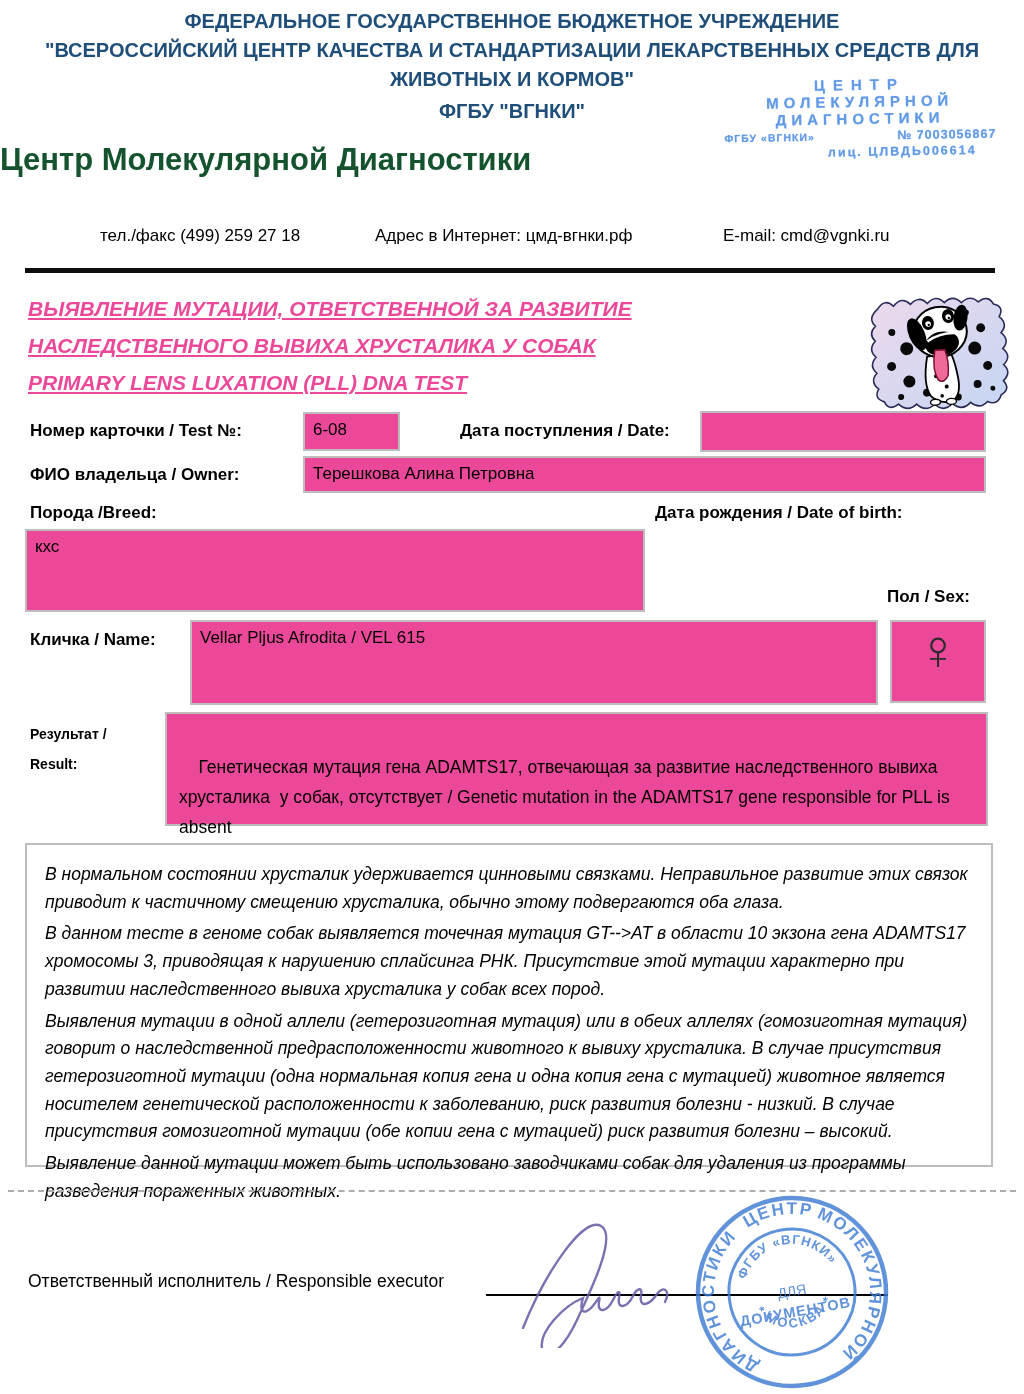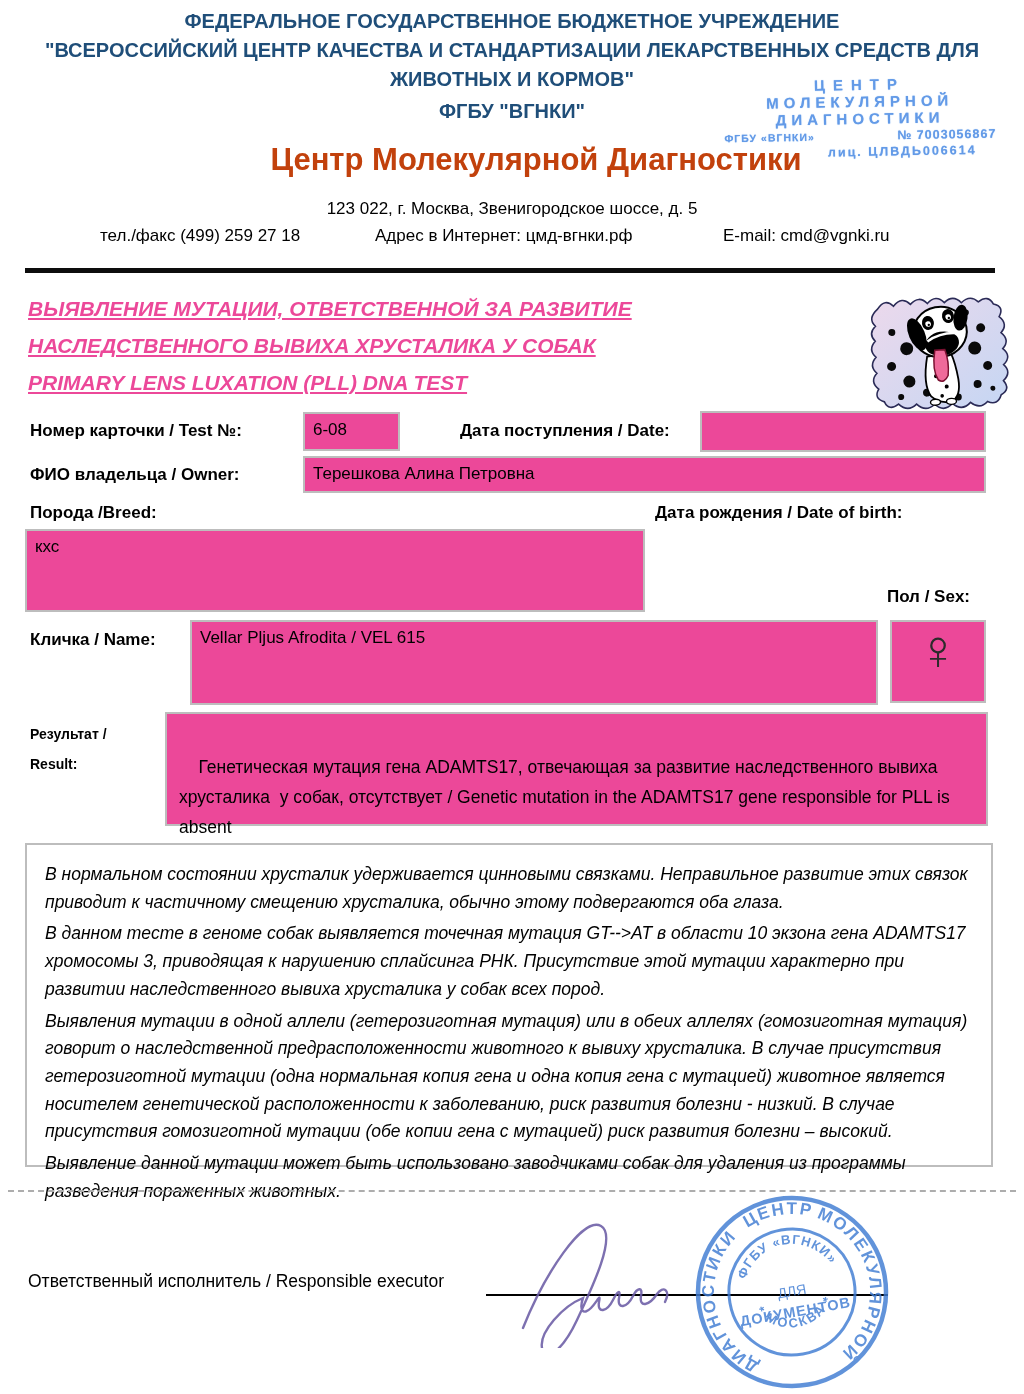--- a/index.html
+++ b/index.html
@@ -2,21 +2,21 @@
 <html><head>
 <meta charset="utf-8">
 <style>
   html,body{margin:0;padding:0;background:#fff;}
   .page{position:relative;width:1024px;height:1394px;background:#fff;
         font-family:"Liberation Sans",sans-serif;color:#000;overflow:hidden;}
   .abs{position:absolute;}
 
   
   .h-org{left:0;right:0;text-align:center;font-weight:bold;font-size:20px;color:#1F4E79;}
-  .h-name{left:0;right:0;text-align:center;font-weight:bold;font-size:31px;color:#c2410c;margin-left:48px;}
+  .h-name{left:0;right:0;text-align:left;font-weight:bold;font-size:31px;color:#14532d;}
   .h-addr{left:0;right:0;text-align:center;font-size:17px;color:#000;}
   .h-contact{font-size:17px;color:#000;}
 
   .corner-stamp{right:28px;top:76px;width:272px;color:#4e8de4;font-weight:bold;
                 opacity:.88;transform:rotate(-1deg);text-shadow:0 0 1px #7fb0ef;}
   .cs1{font-size:15px;letter-spacing:8px;text-align:center;}
   .cs2{font-size:15px;letter-spacing:5px;text-align:center;}
   .cs4{display:flex;justify-content:space-between;align-items:baseline;margin-top:2px;}
   .cs4a{font-size:10.5px;letter-spacing:1px;}
   .cs4b{font-size:12.5px;letter-spacing:1px;}
@@ -59,21 +59,20 @@
     <div class="cs2">МОЛЕКУЛЯРНОЙ</div>
     <div class="cs2">ДИАГНОСТИКИ</div>
     <div class="cs4">
       <span class="cs4a">ФГБУ «ВГНКИ»</span>
       <span class="cs4b">№ 7003056867</span>
     </div>
     <div class="cs5">лиц. ЦЛВДЬ006614</div>
   </div>
 
   <div class="abs h-name" style="top:142px">Центр Молекулярной Диагностики</div>
-  <div class="abs h-addr" style="top:199px">123 022, г. Москва, Звенигородское шоссе, д. 5</div>
   <div class="abs h-contact" style="left:100px;top:226px">тел./факс (499) 259 27 18</div>
   <div class="abs h-contact" style="left:375px;top:226px">Адрес в Интернет: цмд-вгнки.рф</div>
   <div class="abs h-contact" style="left:723px;top:226px">E-mail: cmd@vgnki.ru</div>
 
   <div class="abs rule"></div>
 
   <div class="abs t-title" style="top:297px">ВЫЯВЛЕНИЕ МУТАЦИИ, ОТВЕТСТВЕННОЙ ЗА РАЗВИТИЕ</div>
   <div class="abs t-title" style="top:334px">НАСЛЕДСТВЕННОГО ВЫВИХА ХРУСТАЛИКА У СОБАК</div>
   <div class="abs t-title" style="top:371px">PRIMARY LENS LUXATION (PLL) DNA TEST</div>
 

